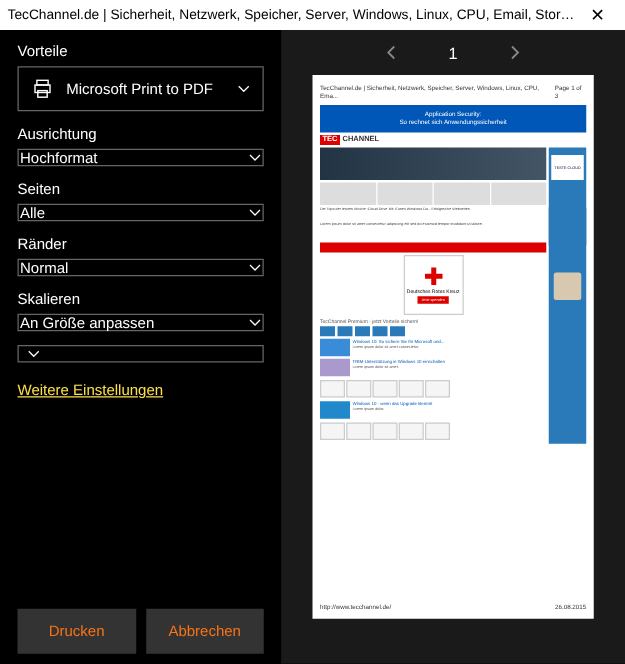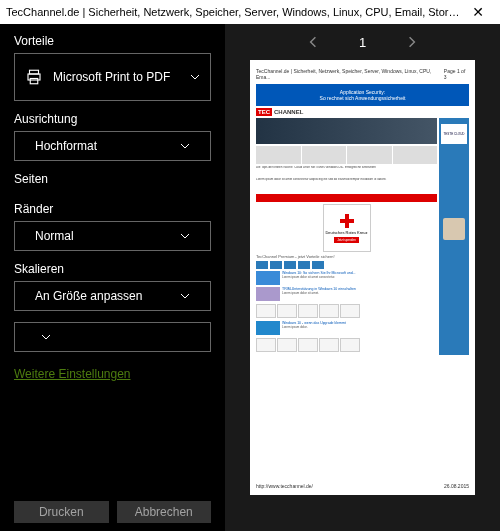--- a/index.html
+++ b/index.html
@@ -4,30 +4,30 @@
   <style>
     * { margin: 0; padding: 0; box-sizing: border-box; }
     body { font-family: "Segoe UI", Tahoma, sans-serif; background: #000; width: 500px; height: 531px; overflow: hidden; color: #fff; }
     .titlebar { background: #fff; color: #000; height: 24px; display: flex; align-items: center; padding: 0 6px; font-size: 11px; }
     .titlebar-text { flex: 1; white-space: nowrap; overflow: hidden; text-overflow: ellipsis; }
     .close-btn { width: 32px; text-align: center; font-size: 14px; cursor: pointer; color: #000; }
     .main { display: flex; height: 507px; }
     .sidebar { width: 225px; background: #000; padding: 10px 14px 8px 14px; display: flex; flex-direction: column; }
     .section { margin-bottom: 11px; }
     .section-label { font-size: 12px; color: #fff; margin-bottom: 5px; }
-    .dropdown { border: 1px solid #666; height: 30px; display: flex; align-items: center; padding: 0 20px; cursor: pointer; position: relative; }
-    .dropdown.printer { height: 48px; padding: 0 10px; }
+    .dropdown { border: 1px solid #666; height: 14px; display: flex; align-items: center; padding: 0 1px; cursor: pointer; position: relative; }
+    .dropdown.printer { height: 36px; padding: 0 10px; }
     .dropdown-text { flex: 1; font-size: 12px; color: #fff; }
     .chevron { color: #fff; margin-left: 6px; }
     .chevron svg { width: 10px; height: 10px; display: block; }
     .printer-icon { margin-right: 10px; display: flex; align-items: center; }
     .printer-icon svg { width: 18px; height: 18px; }
-    .more-link { color: #4d7c0f; font-size: 12px; text-decoration: underline; cursor: pointer; margin-top: 4px; }
+    .more-link { color: #fde047; font-size: 12px; text-decoration: underline; cursor: pointer; margin-top: 4px; }
     .button-row { margin-top: auto; display: flex; gap: 8px; padding-top: 10px; }
-    .btn { flex: 1; height: 22px; background: #333; color: #a3a3a3; border: none; font-size: 12px; cursor: pointer; display: flex; align-items: center; justify-content: center; }
+    .btn { flex: 1; height: 36px; background: #333; color: #f97316; border: none; font-size: 12px; cursor: pointer; display: flex; align-items: center; justify-content: center; }
     .preview { flex: 1; background: #1a1a1a; display: flex; flex-direction: column; }
     .pager { height: 36px; display: flex; align-items: center; justify-content: center; gap: 40px; }
     .page-arrow { color: #888; cursor: pointer; }
     .page-arrow svg { width: 12px; height: 12px; display: block; }
     .page-num { color: #fff; font-size: 13px; }
     .page-container { flex: 1; display: flex; align-items: flex-start; justify-content: center; padding: 0 12px 12px 12px; }
     .page { background: #fff; width: 225px; height: 435px; color: #000; font-size: 5px; padding: 8px 6px; position: relative; overflow: hidden; }
     .page-header { font-size: 5px; display: flex; justify-content: space-between; color: #333; margin-bottom: 4px; }
     .page-footer { position: absolute; bottom: 6px; left: 6px; right: 6px; font-size: 5px; display: flex; justify-content: space-between; color: #333; }
     .web-top { height: 22px; background: #0057b8; margin-bottom: 2px; display: flex; align-items: center; justify-content: center; font-size: 5px; color: #fff; text-align: center; flex-direction: column; }
@@ -98,20 +98,28 @@
         <span class="chevron">
             <svg viewBox="0 0 10 10" fill="none" stroke="#fff" stroke-width="1">
               <path d="M1 3 L5 7 L9 3"></path>
             </svg>
           </span>
       </div>
     </div>
 
     <div class="section">
       <div class="section-label">Seiten</div>
+      <div class="dropdown">
+        <span class="dropdown-text">Alle</span>
+        <span class="chevron">
+            <svg viewBox="0 0 10 10" fill="none" stroke="#fff" stroke-width="1">
+              <path d="M1 3 L5 7 L9 3"></path>
+            </svg>
+          </span>
+      </div>
     </div>
 
     <div class="section">
       <div class="section-label">Ränder</div>
       <div class="dropdown">
         <span class="dropdown-text">Normal</span>
         <span class="chevron">
             <svg viewBox="0 0 10 10" fill="none" stroke="#fff" stroke-width="1">
               <path d="M1 3 L5 7 L9 3"></path>
             </svg>

